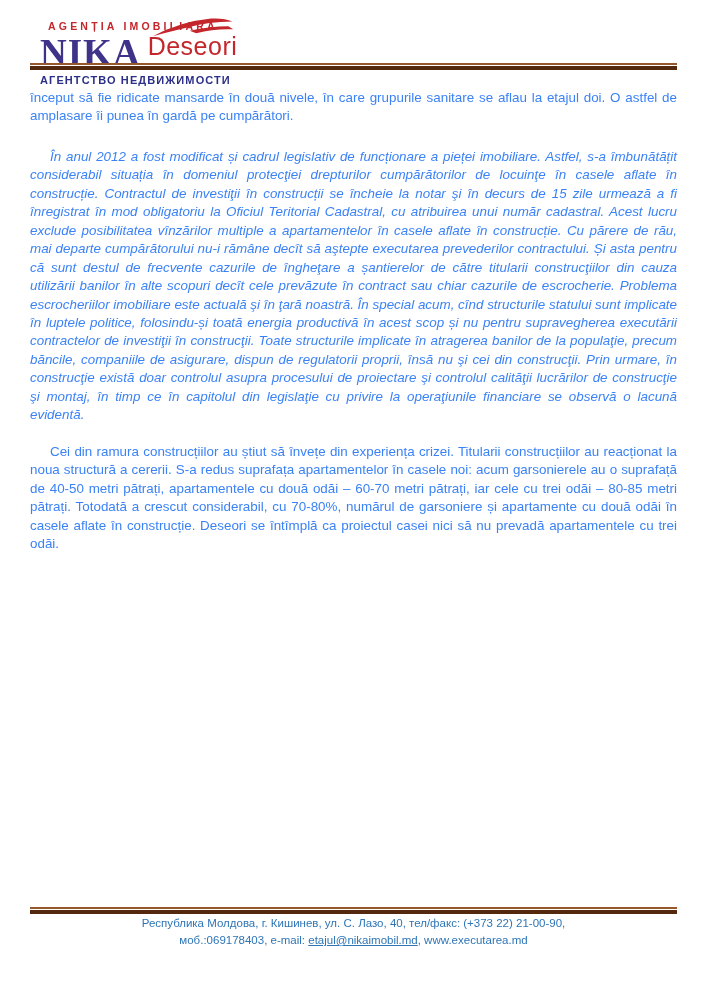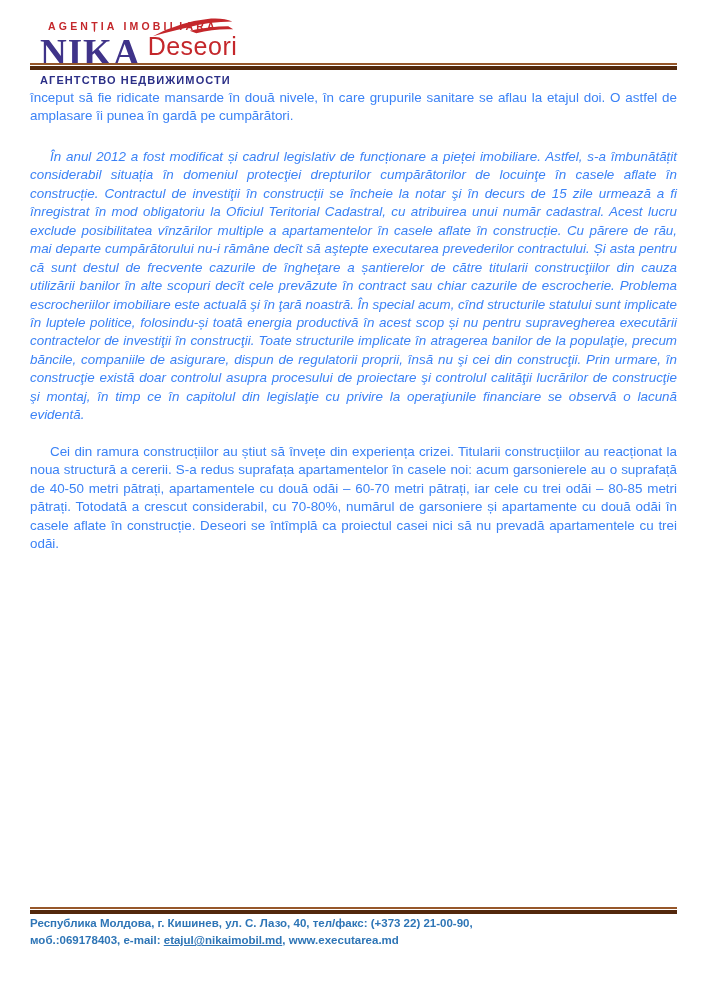--- a/index.html
+++ b/index.html
@@ -93,23 +93,23 @@
   .content p.gap-after { margin-bottom: 22px; }
   .content p.gap-after-sm { margin-bottom: 18px; font-style: italic; }
   .content p.indent { text-indent: 20px; }
 
   
   .footer-text {
     position: absolute;
     top: 915px;
     left: 30px;
     width: 647px;
-    text-align: left;
+    text-align: center;
     color: #2e75b6;
-    font-weight: bold;
+    font-weight: normal;
     font-size: 11.5px;
     line-height: 17px;
   }
   .footer-email {
     text-decoration: underline;
     color: #2e75b6;
     cursor: pointer;
   }
 </style>
 </head>

